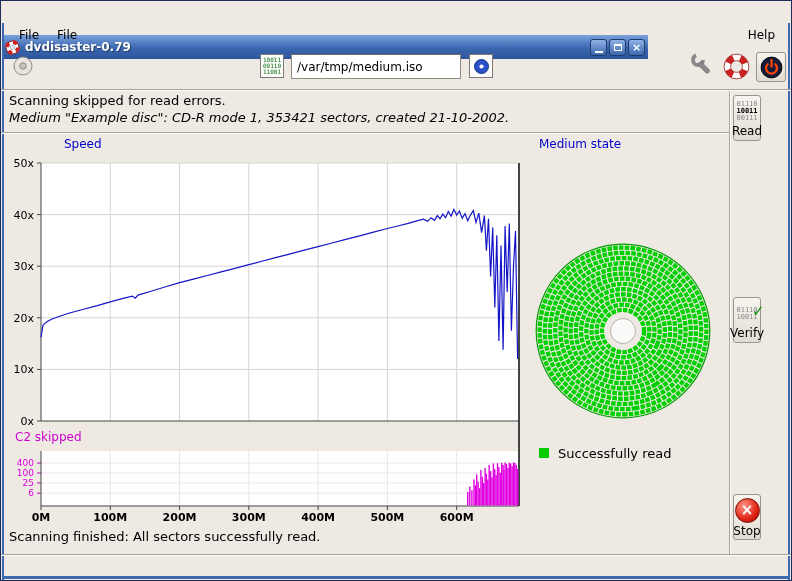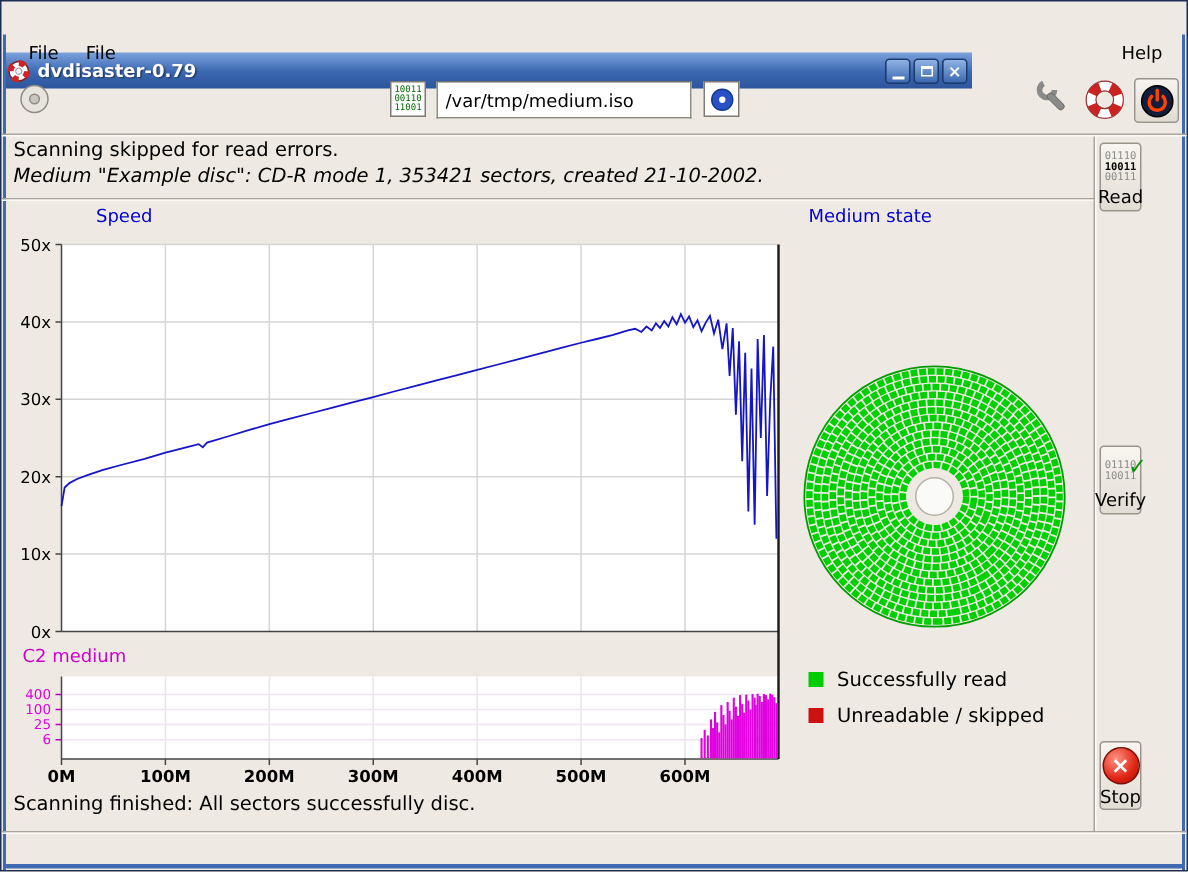--- a/index.html
+++ b/index.html
@@ -154,21 +154,21 @@
   <div class="hsep" style="left:0;top:88px;width:792px;"></div>
 
   <div class="st1">Scanning skipped for read errors.</div>
   <div class="st2">Medium "Example disc": CD-R mode 1, 353421 sectors, created 21-10-2002.</div>
 
   <div class="hsep" style="left:0;top:131px;width:729px;"></div>
   <div class="vsep" style="left:728px;top:90px;height:463px;"></div>
 
   <div class="ptitle" style="left:30px;top:136px;margin-left:33px;">Speed</div>
   <div class="ptitle" style="left:538px;top:136px;">Medium state</div>
-  <div class="ptitle magenta" style="left:14px;top:429px;">C2 medium</div>
+  <div class="ptitle magenta" style="left:14px;top:429px;">C2 skipped</div>
 
   <svg id="charts-svg" width="728" height="418">
       <rect x="40" y="26" width="478" height="258" fill="#ffffff"></rect>
       <rect x="40" y="314" width="478" height="55" fill="#ffffff"></rect>
       <line x1="36" y1="284" x2="40" y2="284" stroke="#444"></line>
       <text x="33" y="288" text-anchor="end" font-size="11" fill="#000">0x</text>
       <line x1="40" y1="232.4" x2="518" y2="232.4" stroke="#d6d6d6"></line>
       <line x1="36" y1="232.4" x2="40" y2="232.4" stroke="#444"></line>
       <text x="33" y="236.4" text-anchor="end" font-size="11" fill="#000">10x</text>
       <line x1="40" y1="180.8" x2="518" y2="180.8" stroke="#d6d6d6"></line>
@@ -278,27 +278,23 @@
       <circle cx="622" cy="194" r="83.4" fill="none" stroke="#00cf00" stroke-width="4.3" stroke-dasharray="4.6 1.2" transform="rotate(87.6 622 194)"></circle>
       <circle cx="622" cy="194" r="86.8" fill="none" stroke="#009c00" stroke-width="1.2"></circle>
       <circle cx="622" cy="194" r="12.5" fill="#fafaf8" stroke="#b5b1a8"></circle>
     </svg>
 
   <div class="legend">
     <div class="legend-row">
       <span class="swatch" style="background: rgb(0, 204, 0);"></span>
       <span>Successfully read</span>
     </div>
-    <div class="legend-row">
-      <span class="swatch" style="background: rgb(204, 17, 17);"></span>
-      <span>Unreadable / skipped</span>
-    </div>
-  </div>
-
-  <div class="footer">Scanning finished: All sectors successfully disc.</div>
+  </div>
+
+  <div class="footer">Scanning finished: All sectors successfully read.</div>
 
   <div class="side-btn" style="top:94px;">
     <span class="icon-block">
       <span class="bin">01110</span>
       <span class="bin strong">10011</span>
       <span class="bin">00111</span>
     </span>
     <span class="side-label">Read</span>
   </div>
 

